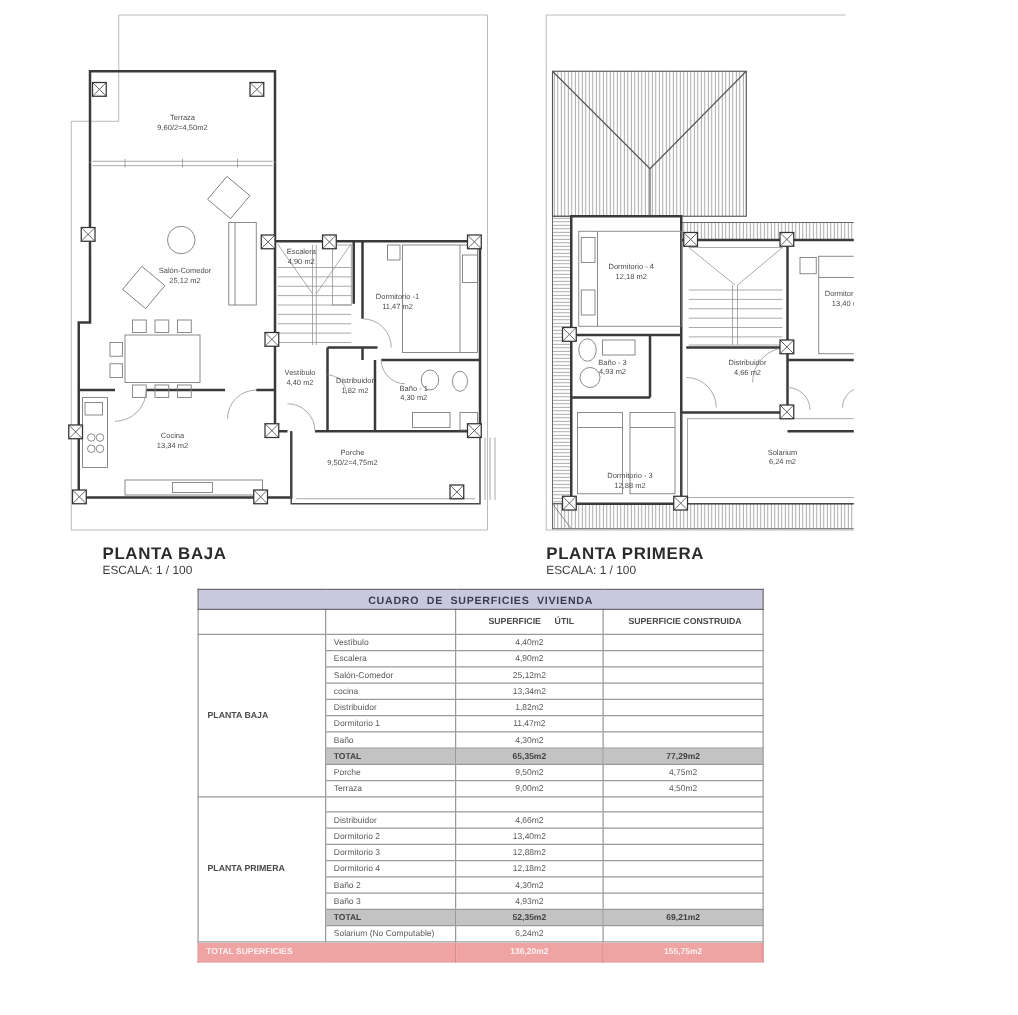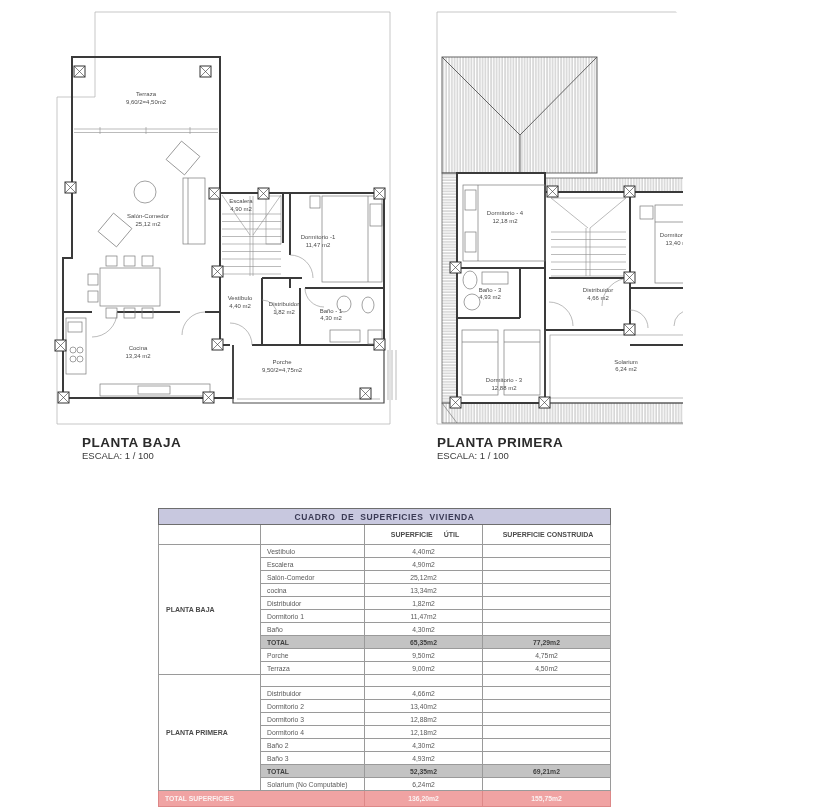--- a/index.html
+++ b/index.html
@@ -16,21 +16,21 @@
   .roofedge{stroke:#555;stroke-width:.9;fill:none;}
   .roofline{stroke:#666;stroke-width:.6;fill:none;}
   .colsq{stroke:#333;stroke-width:1;fill:#ffffff;}
   .colx{stroke:#333;stroke-width:.6;}
   .rname{font-size:6px;fill:#4c4c4c;text-anchor:middle;}
   .rarea{font-size:6px;fill:#4c4c4c;text-anchor:middle;}
   .ptitle{font-size:13.5px;font-weight:bold;fill:#2b2b2b;letter-spacing:.5px;}
   .pscale{font-size:9.5px;fill:#3a3a3a;}
 
   
-  .surface-table{position:absolute;left:158px;top:508px;width:452px;}
+  .surface-table{position:absolute;left:158px;top:471px;width:452px;}
   .surface-table table{border-collapse:collapse;width:452px;table-layout:fixed;
      font-size:6.8px;color:#5a5a5a;border:1.5px solid #6e6e6e;}
   .surface-table td{border:1px solid #9a9a9a;height:12px;padding:0 3px 0 6px;
      overflow:hidden;white-space:nowrap;}
   .surface-table td.v{text-align:center;padding:0 2px;}
   .surface-table tr.title-row td{background:#c8c8df;border:1px solid #6e6e6e;
      text-align:center;font-weight:bold;font-size:8.5px;color:#3b3b55;
      letter-spacing:.6px;word-spacing:3px;height:15px;padding:0;}
   .surface-table tr.head-row td{font-weight:bold;font-size:7px;color:#4a4a4a;
      text-align:center;height:19px;}

